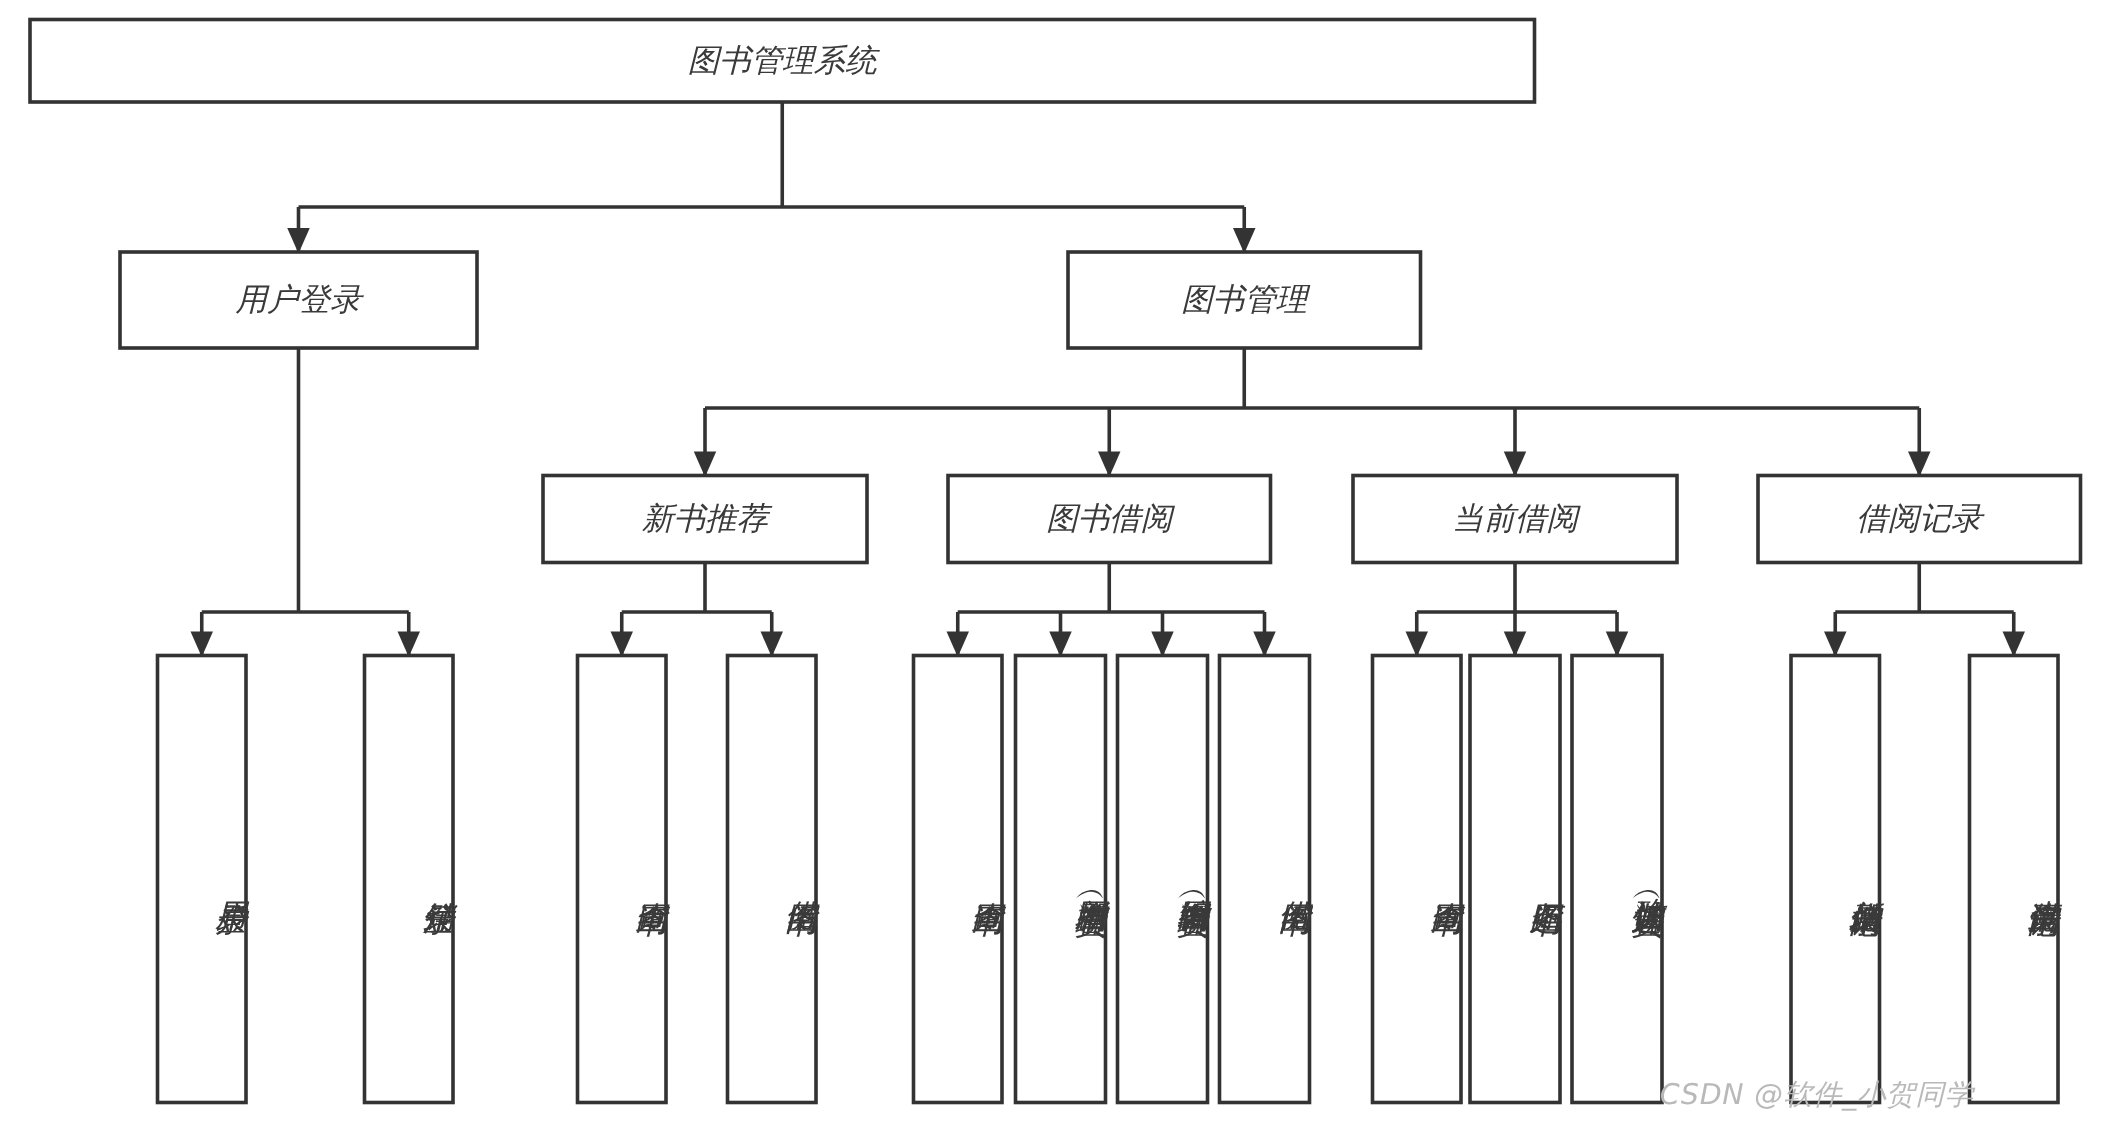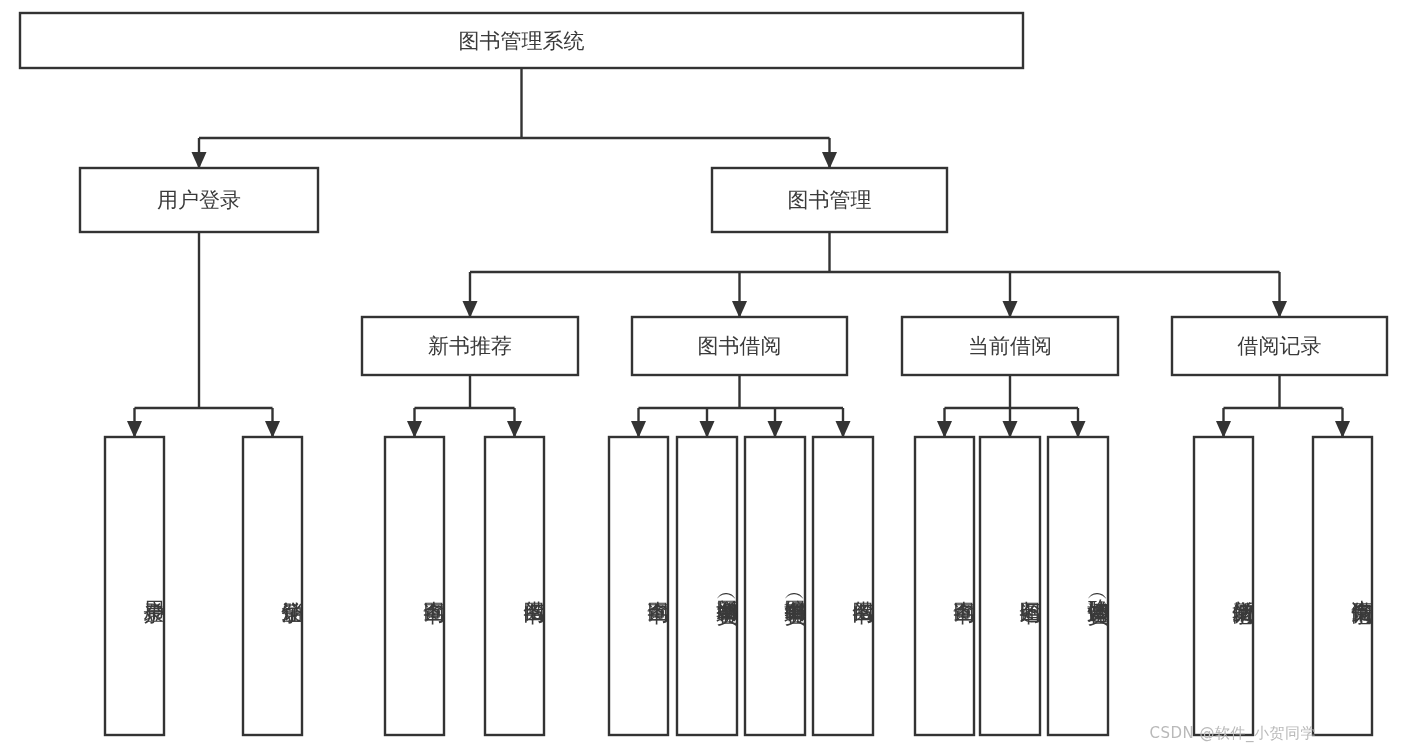--- a/index.html
+++ b/index.html
@@ -11,20 +11,21 @@
     width: 1405px;
     height: 747px;
     font-family: "DejaVu Sans", "Liberation Sans", sans-serif;
     overflow: hidden;
   }
   #diagram-root {
     position: relative;
     width: 1324px;
     height: 747px;
     background: #ffffff;
+    font-style: italic;
   }
   svg#tree-svg {
     position: absolute;
     left: 0;
     top: 0;
     width: 1405px;
     height: 747px;
   }
   .node-box {
     fill: #ffffff;
@@ -60,21 +61,21 @@
     display: flex;
     align-items: flex-start;
     justify-content: center;
     pointer-events: none;
   }
   .watermark {
     position: absolute;
     right: 8px;
     bottom: 4px;
     font-family: "DejaVu Sans", "Liberation Sans", sans-serif;
-    font-size: 15px;
+    font-size: 19px;
     color: #b9b9b9;
     letter-spacing: 0.5px;
     white-space: nowrap;
   }
 </style>
 </head>
 <body>
 
 <div id="diagram-root">
 

